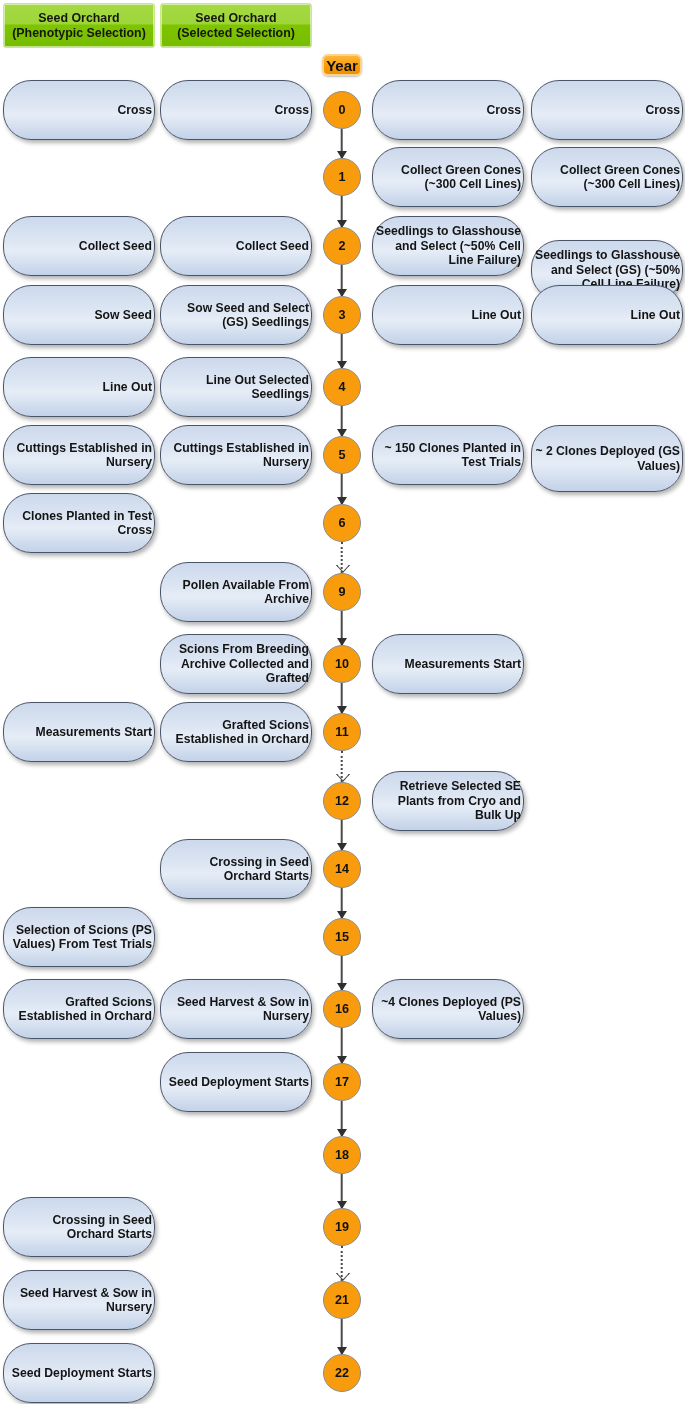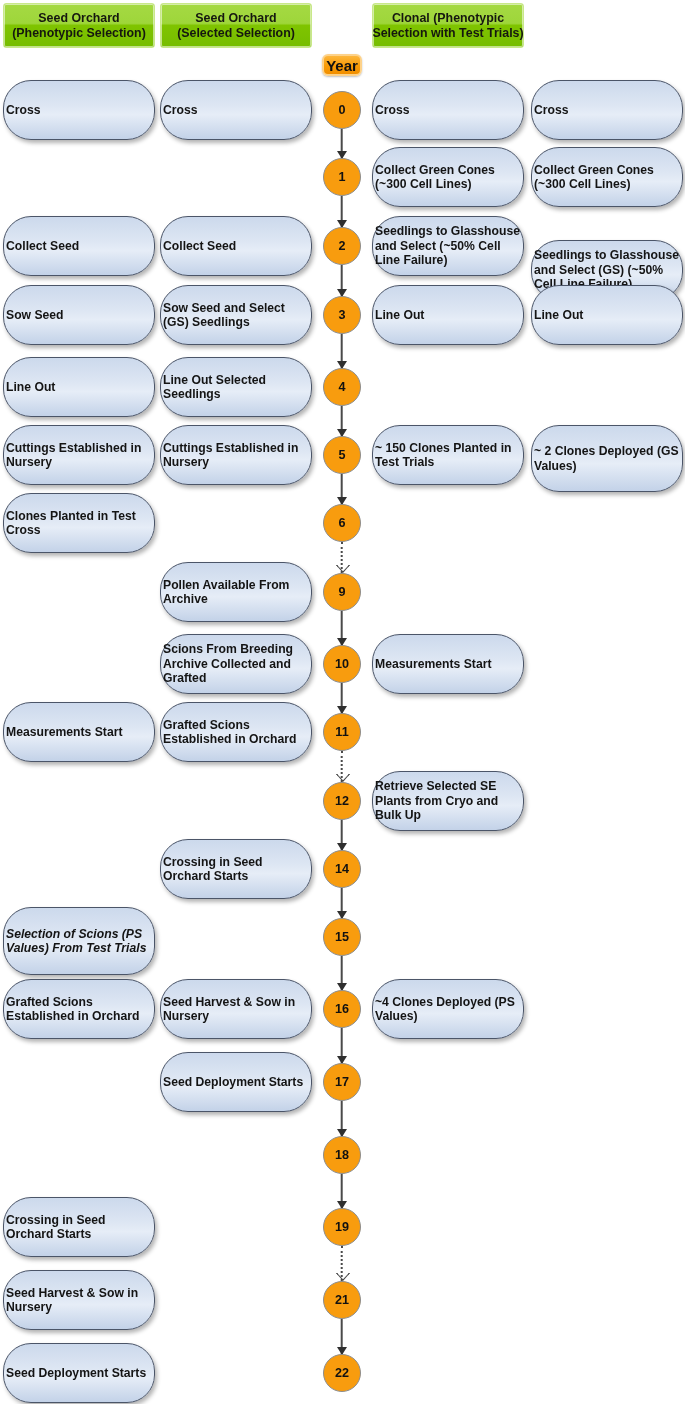--- a/index.html
+++ b/index.html
@@ -41,21 +41,21 @@
     position:absolute;
     box-sizing:border-box;
     border:1.3px solid #4b5568;
     border-radius:28px;
     background:linear-gradient(to bottom,#ccd9ec 0%,#dde6f3 42%,#e6edf7 58%,#c3d2e8 100%);
     box-shadow:2px 3px 4px rgba(0,0,0,0.30);
     color:#141414;
     font-weight:bold;
     font-size:12.2px;
     line-height:14.4px;
-    text-align:left;
+    text-align:right;
     display:flex;
     align-items:center;
     justify-content:center;
     padding:0 2px;
   }
   .node span{display:block;width:100%;}
 
   
   .year-badge{
     position:absolute;
@@ -134,26 +134,20 @@
     </div>
   </div>
 
   <div class="col-header" style="left:160px;top:3px;width:152px;height:45px;">
     <div>
       <span>Seed Orchard</span>
       <span>(Selected Selection)</span>
     </div>
   </div>
 
-  <div class="col-header" style="left:372px;top:3px;width:152px;height:45px;">
-    <div>
-      <span>Clonal (Phenotypic</span>
-      <span>Selection with Test Trials)</span>
-    </div>
-  </div>
 
 
   <div class="year-badge" style="left:322px;top:54px;width:40px;height:22px;">Year</div>
 
   <div id="layers">
       <div class="year-node" style="left: 323px; top: 91px;">0</div>
       <div class="connector" style="top: 129px; height: 29px;">
         <i></i>
         <b class="head"></b>
       </div>
@@ -257,21 +251,21 @@
       </div>
       <div class="node" style="left: 3px; top: 425px; width: 152px; height: 60px;">
         <span>Cuttings Established in Nursery</span>
       </div>
       <div class="node" style="left: 3px; top: 493px; width: 152px; height: 60px;">
         <span>Clones Planted in Test Cross</span>
       </div>
       <div class="node" style="left: 3px; top: 702px; width: 152px; height: 60px;">
         <span>Measurements Start</span>
       </div>
-      <div class="node" style="left: 3px; top: 907px; width: 152px; height: 68px; font-style: italic;">
+      <div class="node" style="left: 3px; top: 907px; width: 152px; height: 60px;">
         <span>Selection of Scions (PS Values) From Test Trials</span>
       </div>
       <div class="node" style="left: 3px; top: 979px; width: 152px; height: 60px;">
         <span>Grafted Scions Established in Orchard</span>
       </div>
       <div class="node" style="left: 3px; top: 1197px; width: 152px; height: 60px;">
         <span>Crossing in Seed Orchard Starts</span>
       </div>
       <div class="node" style="left: 3px; top: 1270px; width: 152px; height: 60px;">
         <span>Seed Harvest &amp; Sow in Nursery</span>

